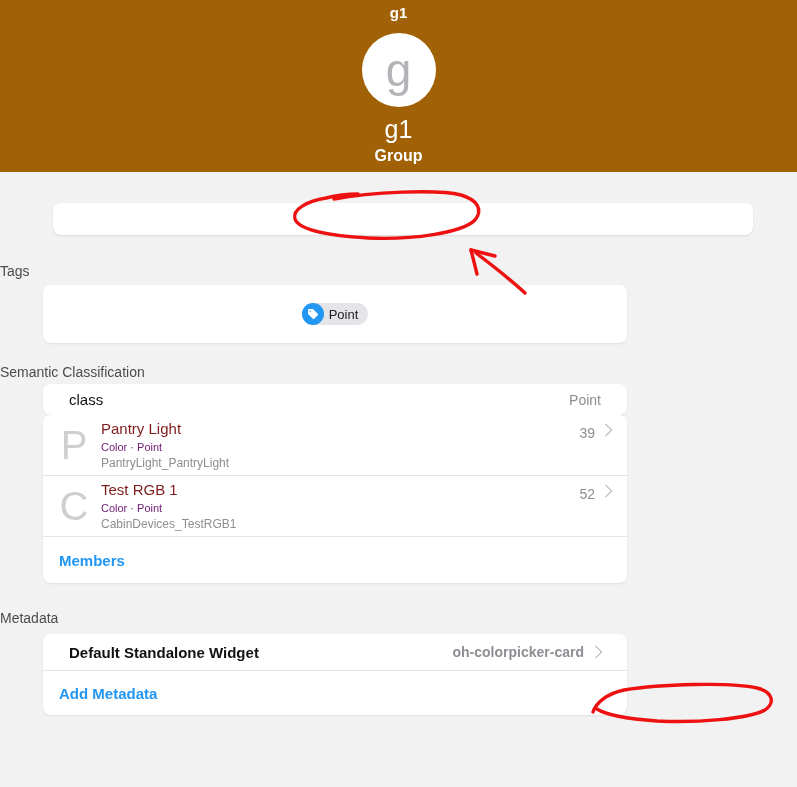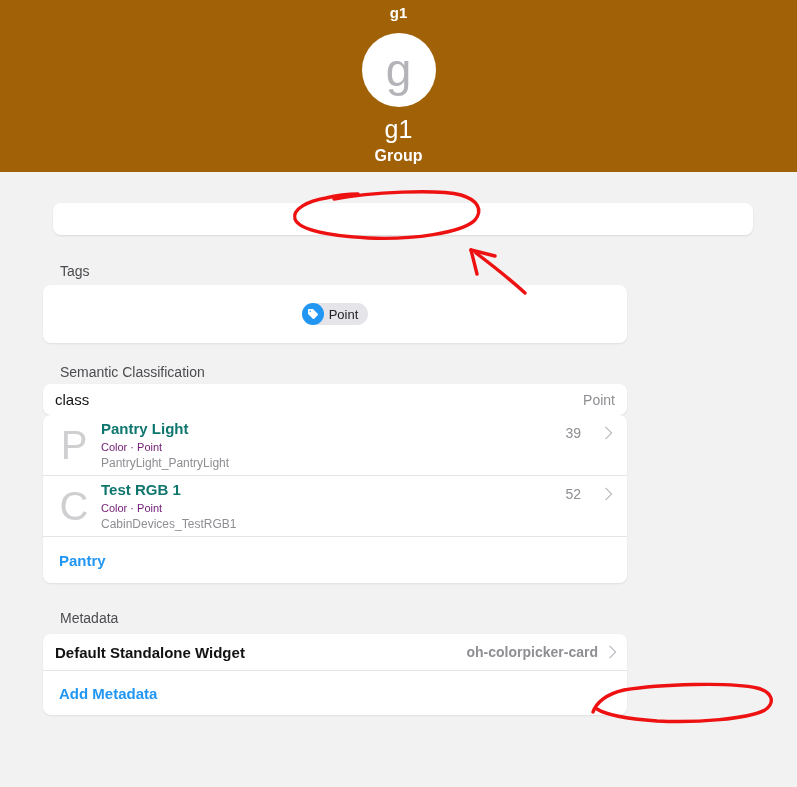--- a/index.html
+++ b/index.html
@@ -40,21 +40,20 @@
   .item-type{margin-top:5px;font-size:16px;font-weight:bold;}
 
   
   .state-bar{
     width:700px;height:32px;
     margin:31px 0 0 53px;
     background:#fff;border-radius:8px;
     box-shadow:0 1px 2px rgba(0,0,0,0.10);
   }
   .block-title{
-    margin-left:60px;
     font-size:14px;line-height:16px;
     color:#4c4c50;
   }
   .bt-tags{margin-top:28px;margin-bottom:6px;}
   .bt-sem{margin-top:21px;margin-bottom:4px;}
   .bt-mem{margin-top:34px;margin-bottom:5px;}
   .bt-meta{margin-top:27px;margin-bottom:8px;}
 
   .card{
     width:584px;margin-left:43px;
@@ -75,21 +74,21 @@
     background:#2196f3;
     display:flex;align-items:center;justify-content:center;
     margin-right:5px;flex:0 0 auto;
   }
   .chip-media svg{width:12px;height:12px;display:block;}
   .chip-label{font-size:13px;color:#1f1f21;}
 
   
   .row{
     display:flex;align-items:center;justify-content:space-between;
-    padding:0 12px;cursor:pointer;
+    padding:0 26px;cursor:pointer;
   }
   .sem-row{height:31px;font-size:15px;color:#121212;}
   .row-after{
     color:#8e8e93;font-size:14px;
     display:flex;align-items:center;gap:7px;
   }
   .chev{
     width:8px;height:8px;flex:0 0 auto;
     border-top:2px solid #c7c7cc;border-right:2px solid #c7c7cc;
     transform:rotate(45deg);
@@ -100,25 +99,25 @@
   .member-row{
     display:flex;align-items:stretch;
     padding:5px 16px;cursor:pointer;
   }
   .member-media{
     width:30px;margin-right:12px;flex:0 0 auto;
     display:flex;align-items:center;justify-content:center;
     font-size:40px;color:#cfcfd2;overflow:visible;
   }
   .member-body{flex:1;min-width:0;}
-  .member-title{font-size:15px;font-weight:bold;color:#0f766e;line-height:18px;}
+  .member-title{font-size:15px;font-weight:normal;color:#7f1d1d;line-height:18px;}
   .member-sub{font-size:11px;color:#701a75;line-height:18px;}
   .member-footer{font-size:12px;color:#8e8e93;line-height:14px;}
   .member-after{
-    display:flex;align-items:center;gap:20px;
+    display:flex;gap:6px;
     color:#8e8e93;font-size:14px;
     align-self:flex-start;margin-top:5px;
   }
 
   .link-row{
     display:flex;align-items:center;
     padding:0 16px;cursor:pointer;
     color:#2196f3;font-size:15px;font-weight:bold;
   }
   .change-row{height:46px;}
@@ -196,21 +195,21 @@
         <div class="member-footer">CabinDevices_TestRGB1</div>
       </div>
       <div class="member-after">
         <span>52</span>
         <span class="chev"></span>
       </div>
     </div>
 
     <div class="divider"></div>
 
-    <div class="link-row change-row">Pantry</div>
+    <div class="link-row change-row">Members</div>
   </div>
 
   <div class="block-title bt-meta">Metadata</div>
   <div class="card">
     <div class="row meta-row">
       <span>Default Standalone Widget</span>
       <span class="row-after">
         <span>oh-colorpicker-card</span>
         <span class="chev"></span>
       </span>

